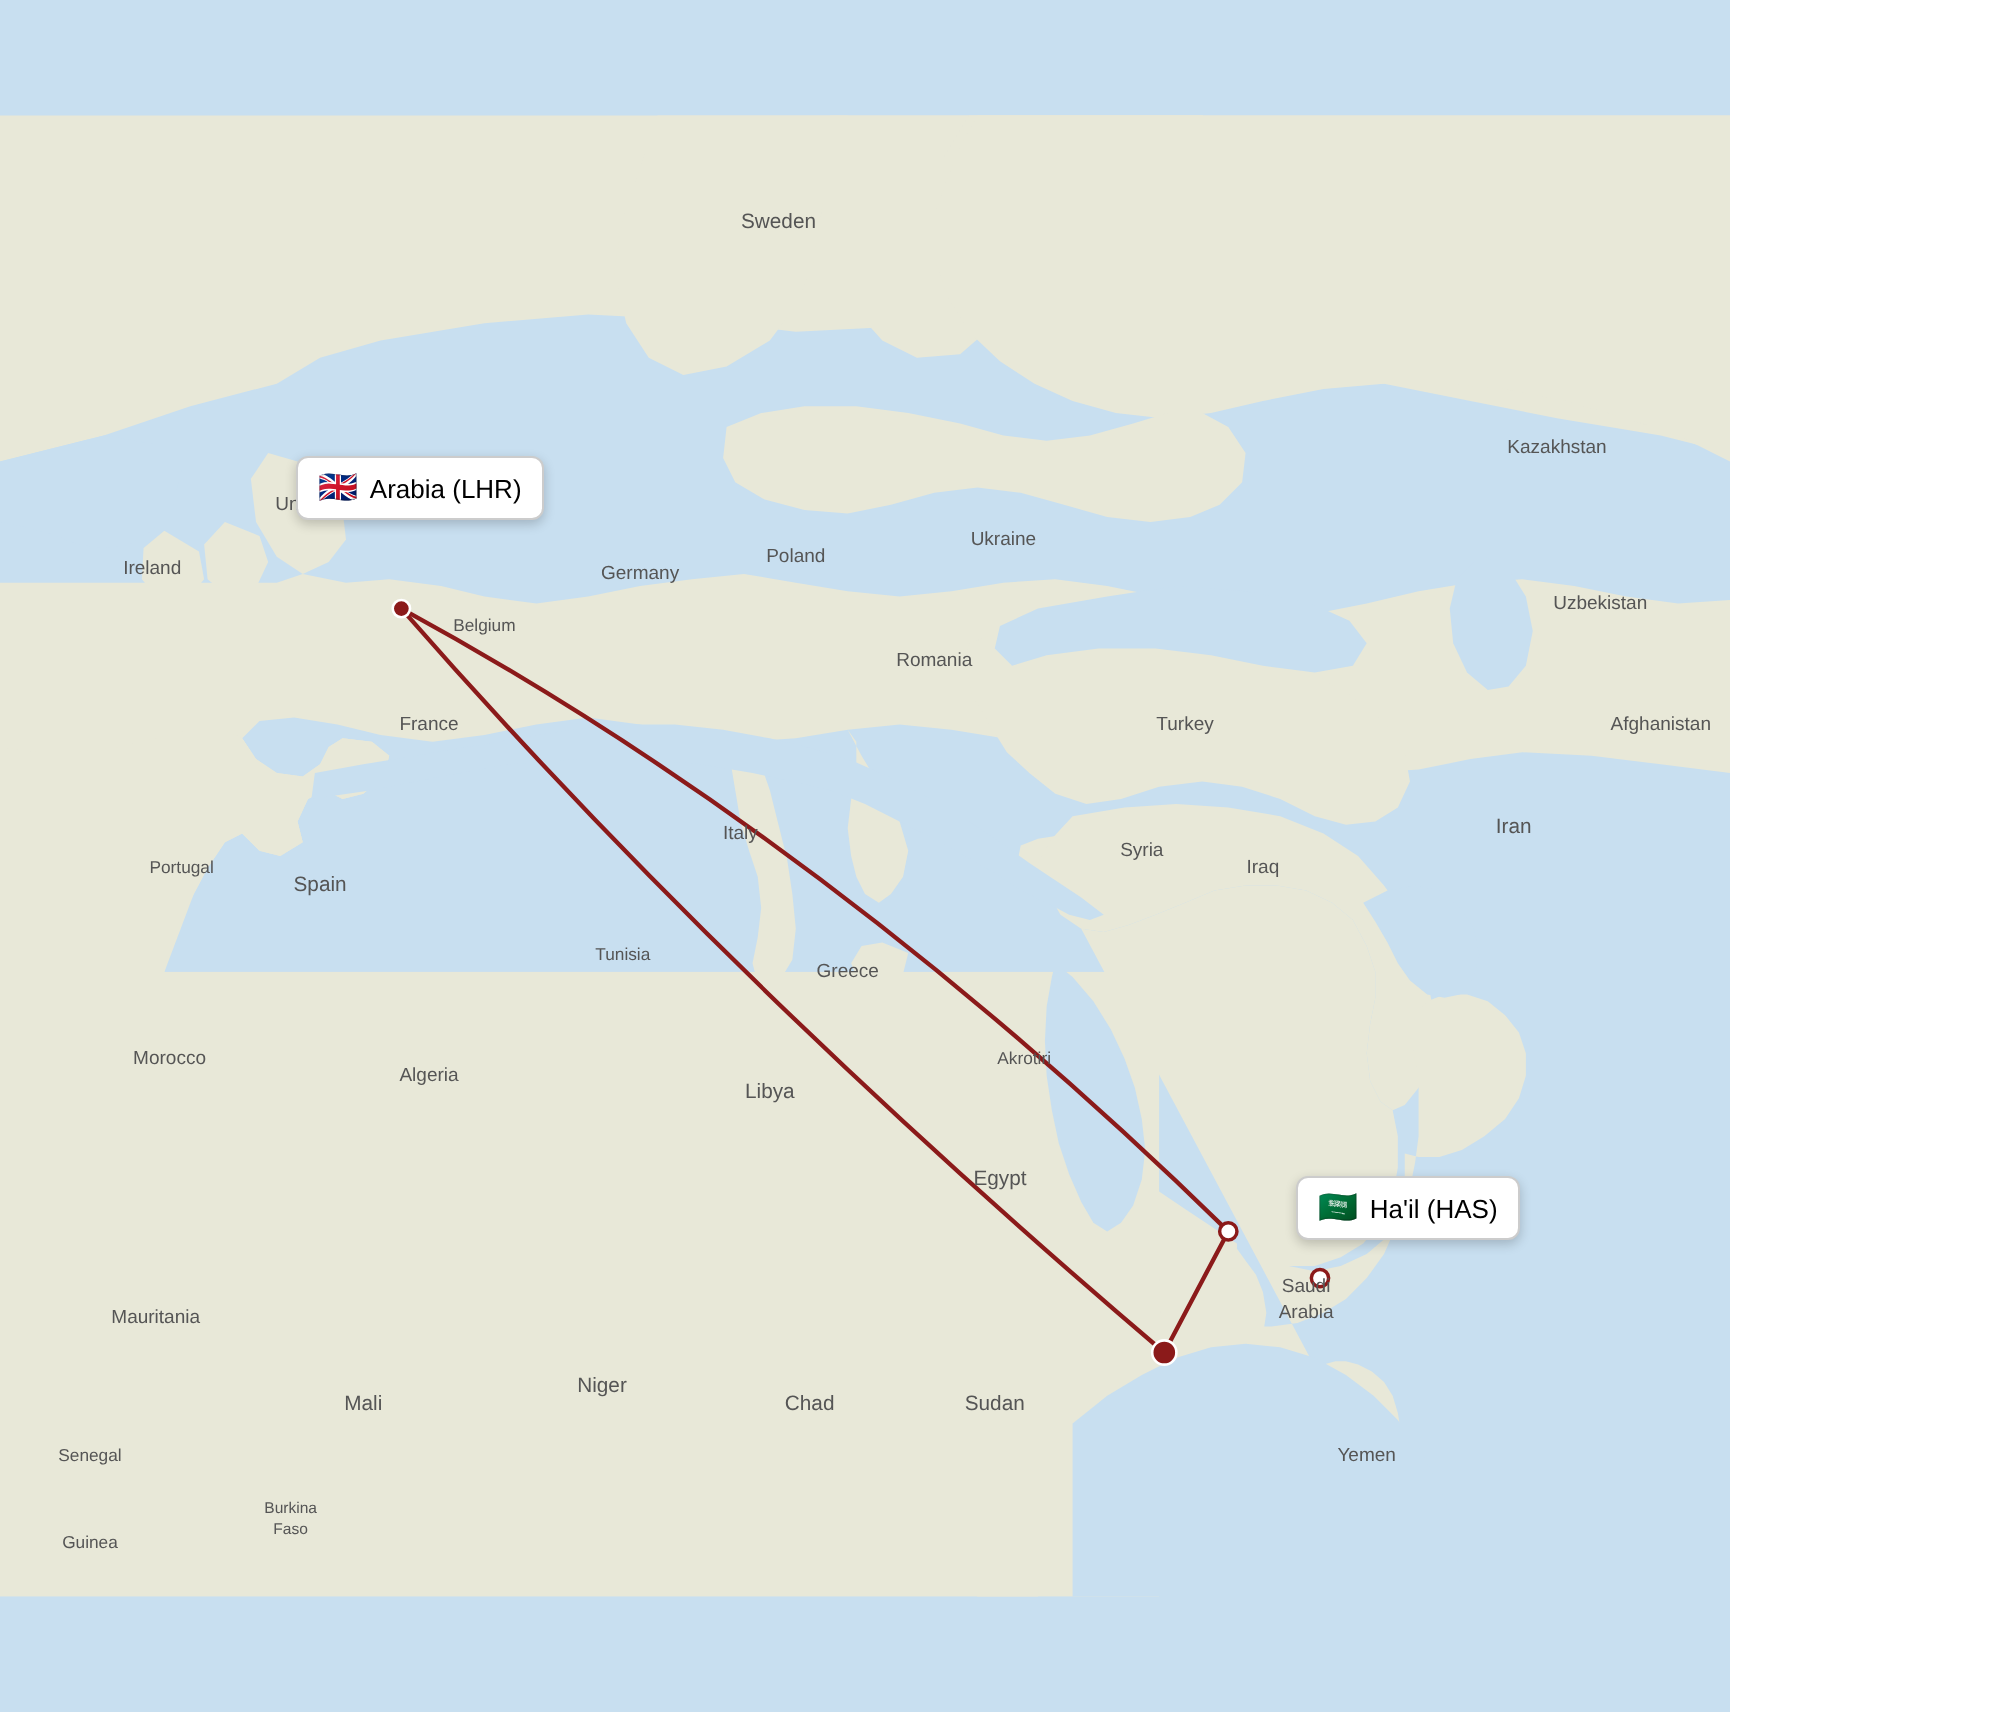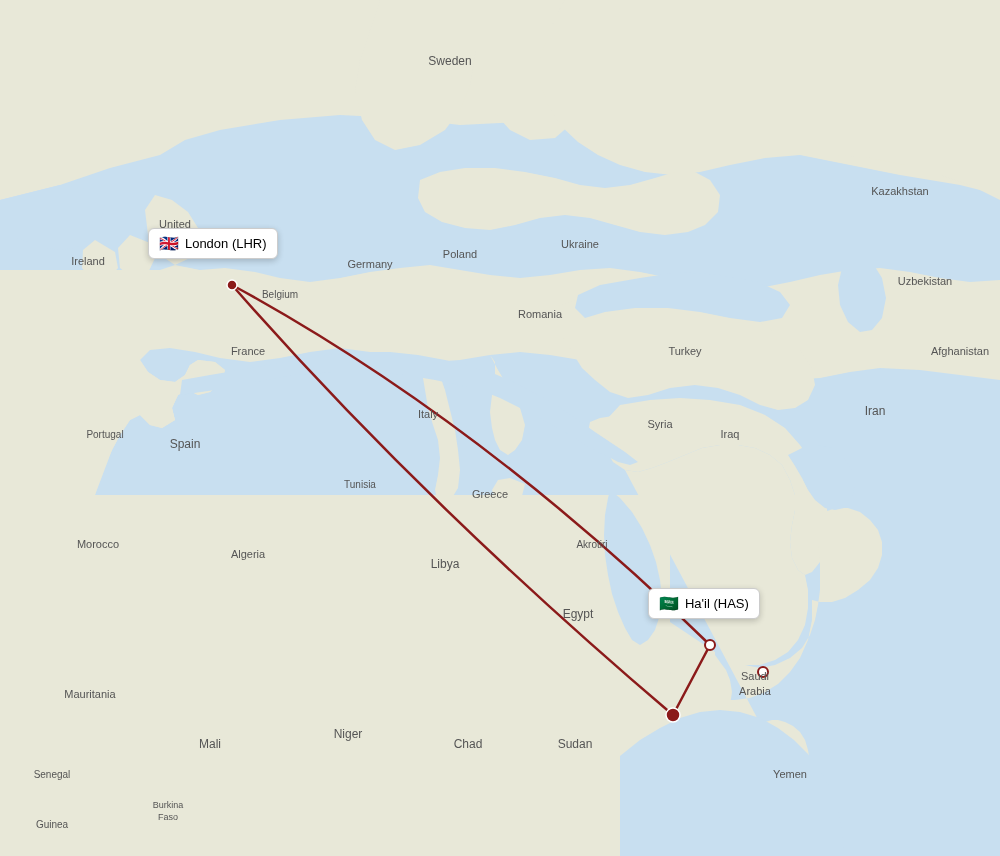--- a/index.html
+++ b/index.html
@@ -1,19 +1,19 @@
 <!DOCTYPE html>
 <html><head>
   <meta charset="utf-8">
   <style>
     * { margin: 0; padding: 0; box-sizing: border-box; }
     body { width: 1000px; height: 856px; overflow: hidden; font-family: Arial, sans-serif; }
     
     #map-container {
-      width: 1000px;
+      width: 865px;
       height: 856px;
       position: relative;
       background: #c8dff0;
     }
 
     
     #map-svg {
       width: 100%;
       height: 100%;
       position: absolute;
@@ -199,20 +199,20 @@
     <text x="52" y="778" font-size="10" fill="#555" font-family="Arial" text-anchor="middle">Senegal</text>
 
     <text x="52" y="828" font-size="10" fill="#555" font-family="Arial" text-anchor="middle">Guinea</text>
 
     <text x="168" y="808" font-size="9" fill="#555" font-family="Arial" text-anchor="middle">Burkina</text>
     <text x="168" y="820" font-size="9" fill="#555" font-family="Arial" text-anchor="middle">Faso</text>
   </svg>
 
   <div id="label-london" class="location-label">
     <span class="flag">🇬🇧</span>
-    <span>London (LHR)</span>
+    <span>Arabia (LHR)</span>
   </div>
 
   <div id="label-hail" class="location-label">
     <span class="flag">🇸🇦</span>
     <span>Ha'il (HAS)</span>
   </div>
 </div>
 
 </body></html>

